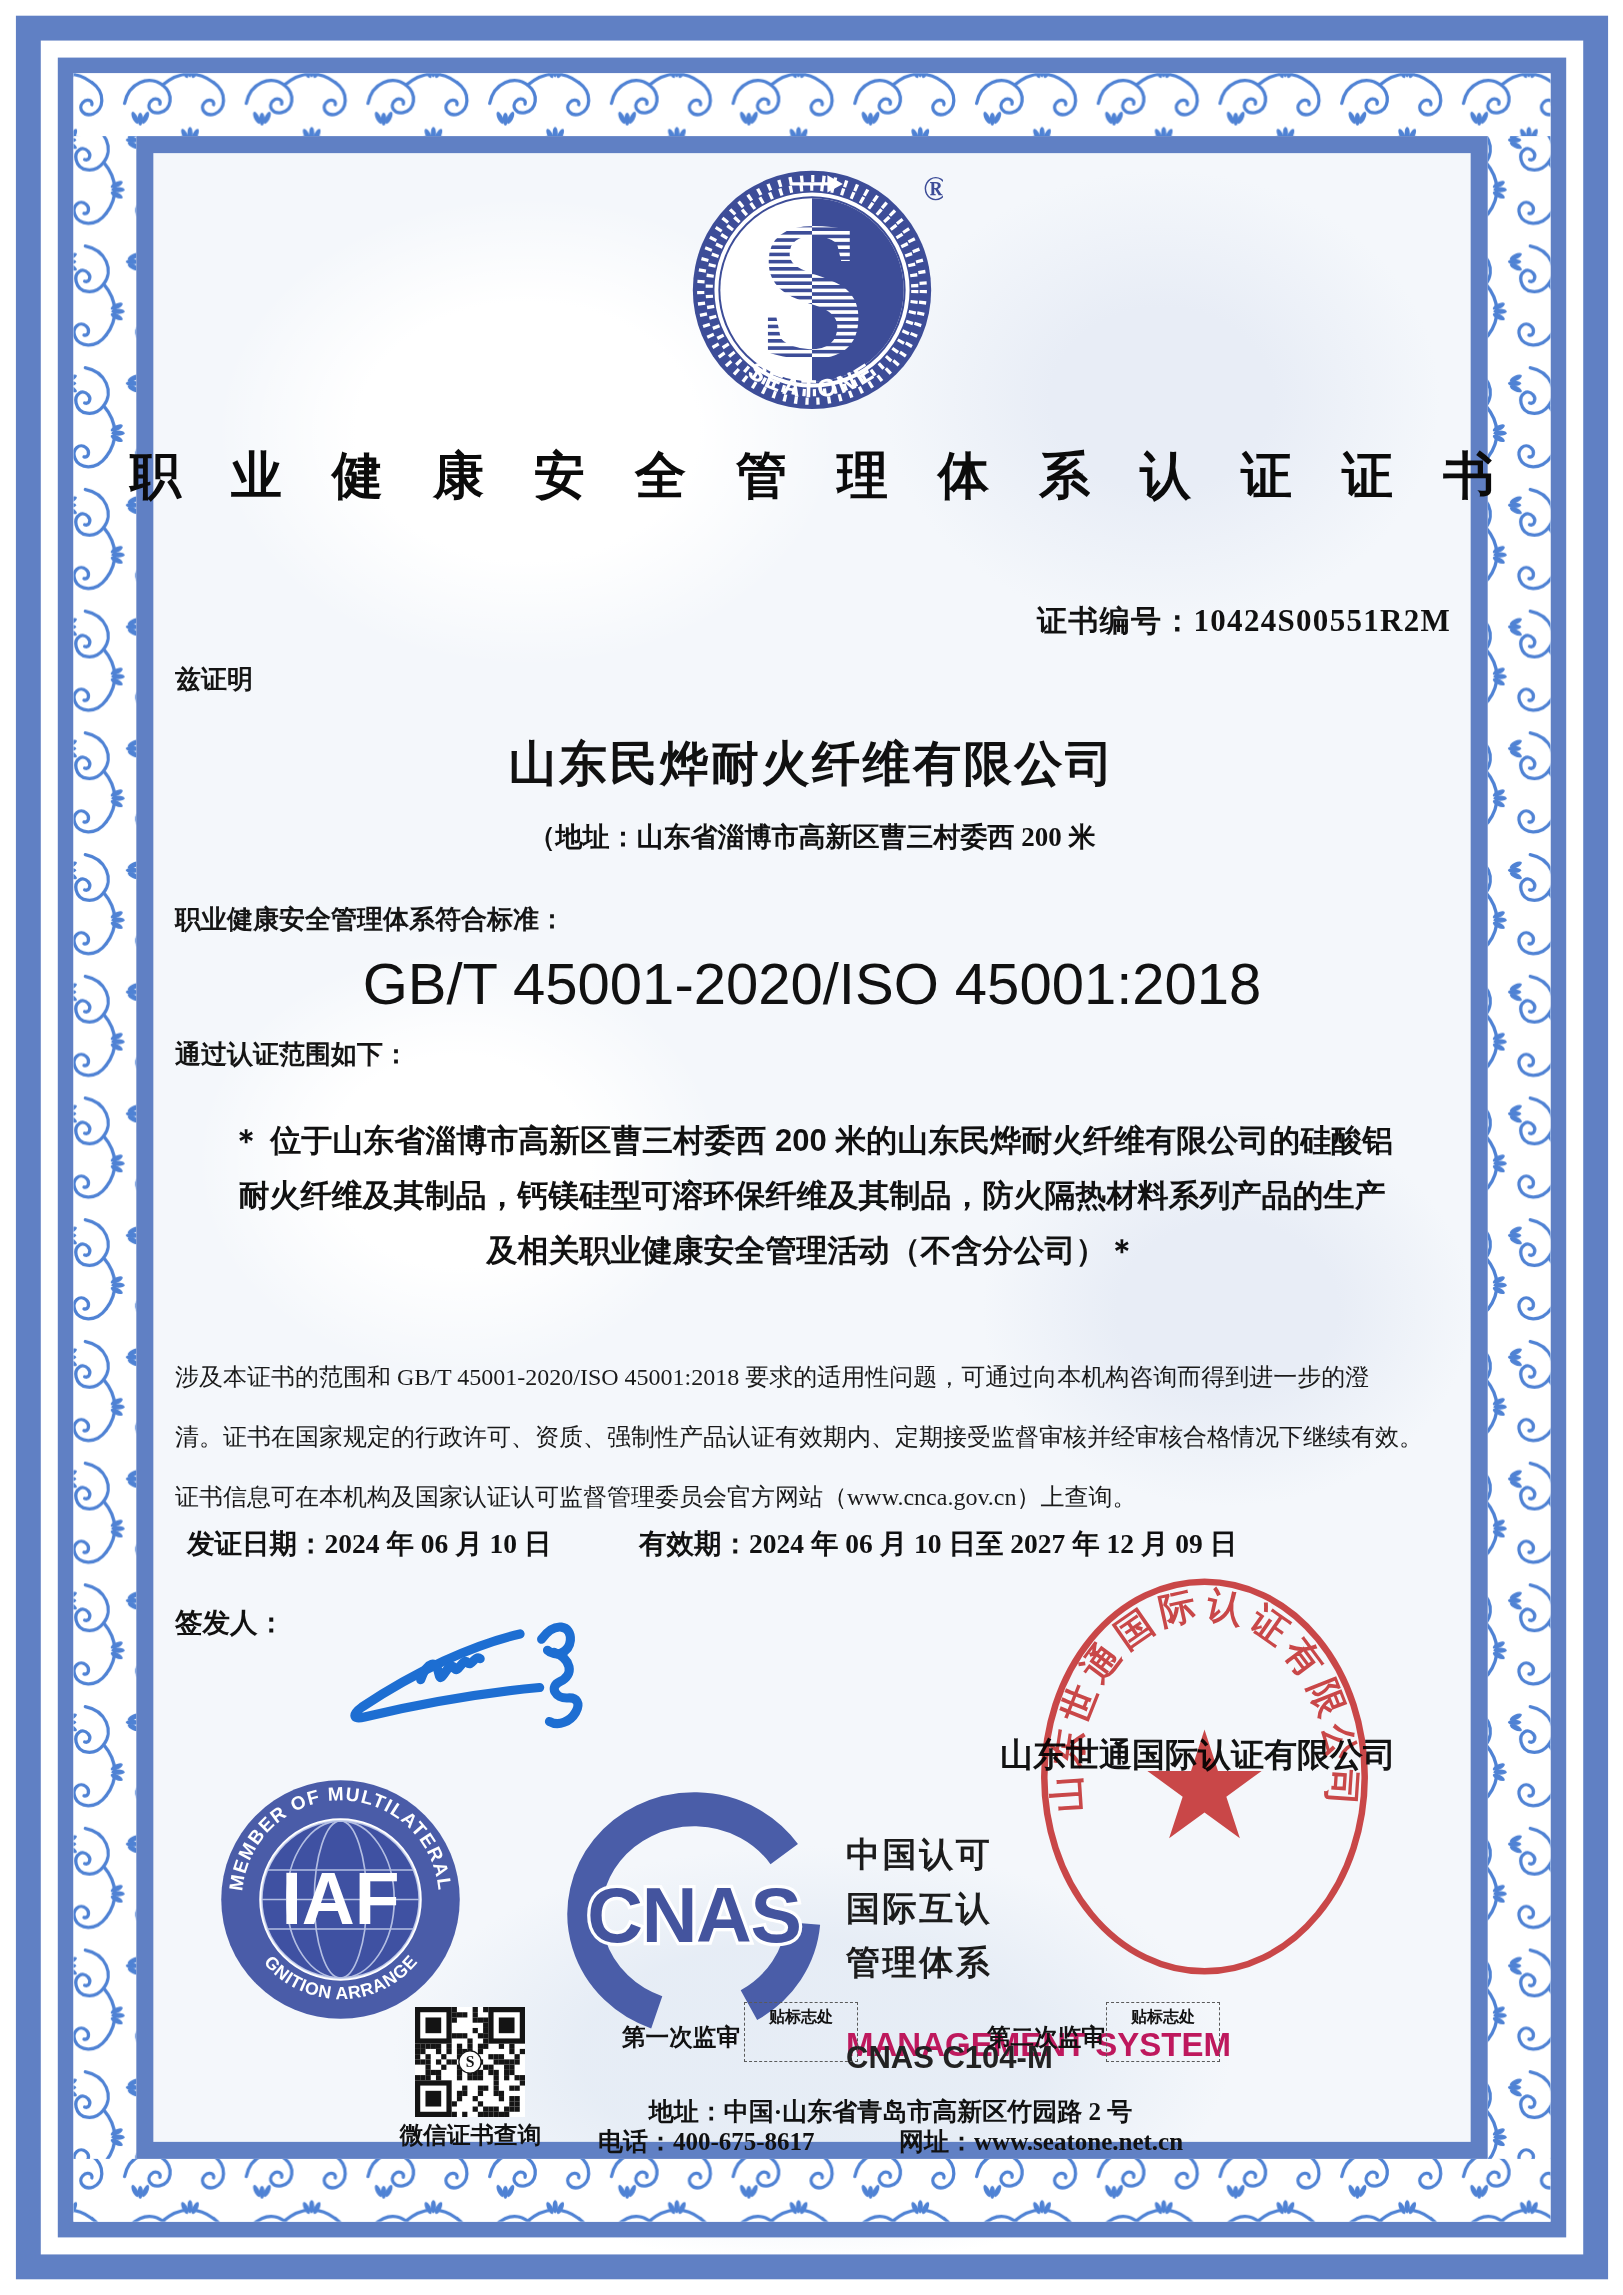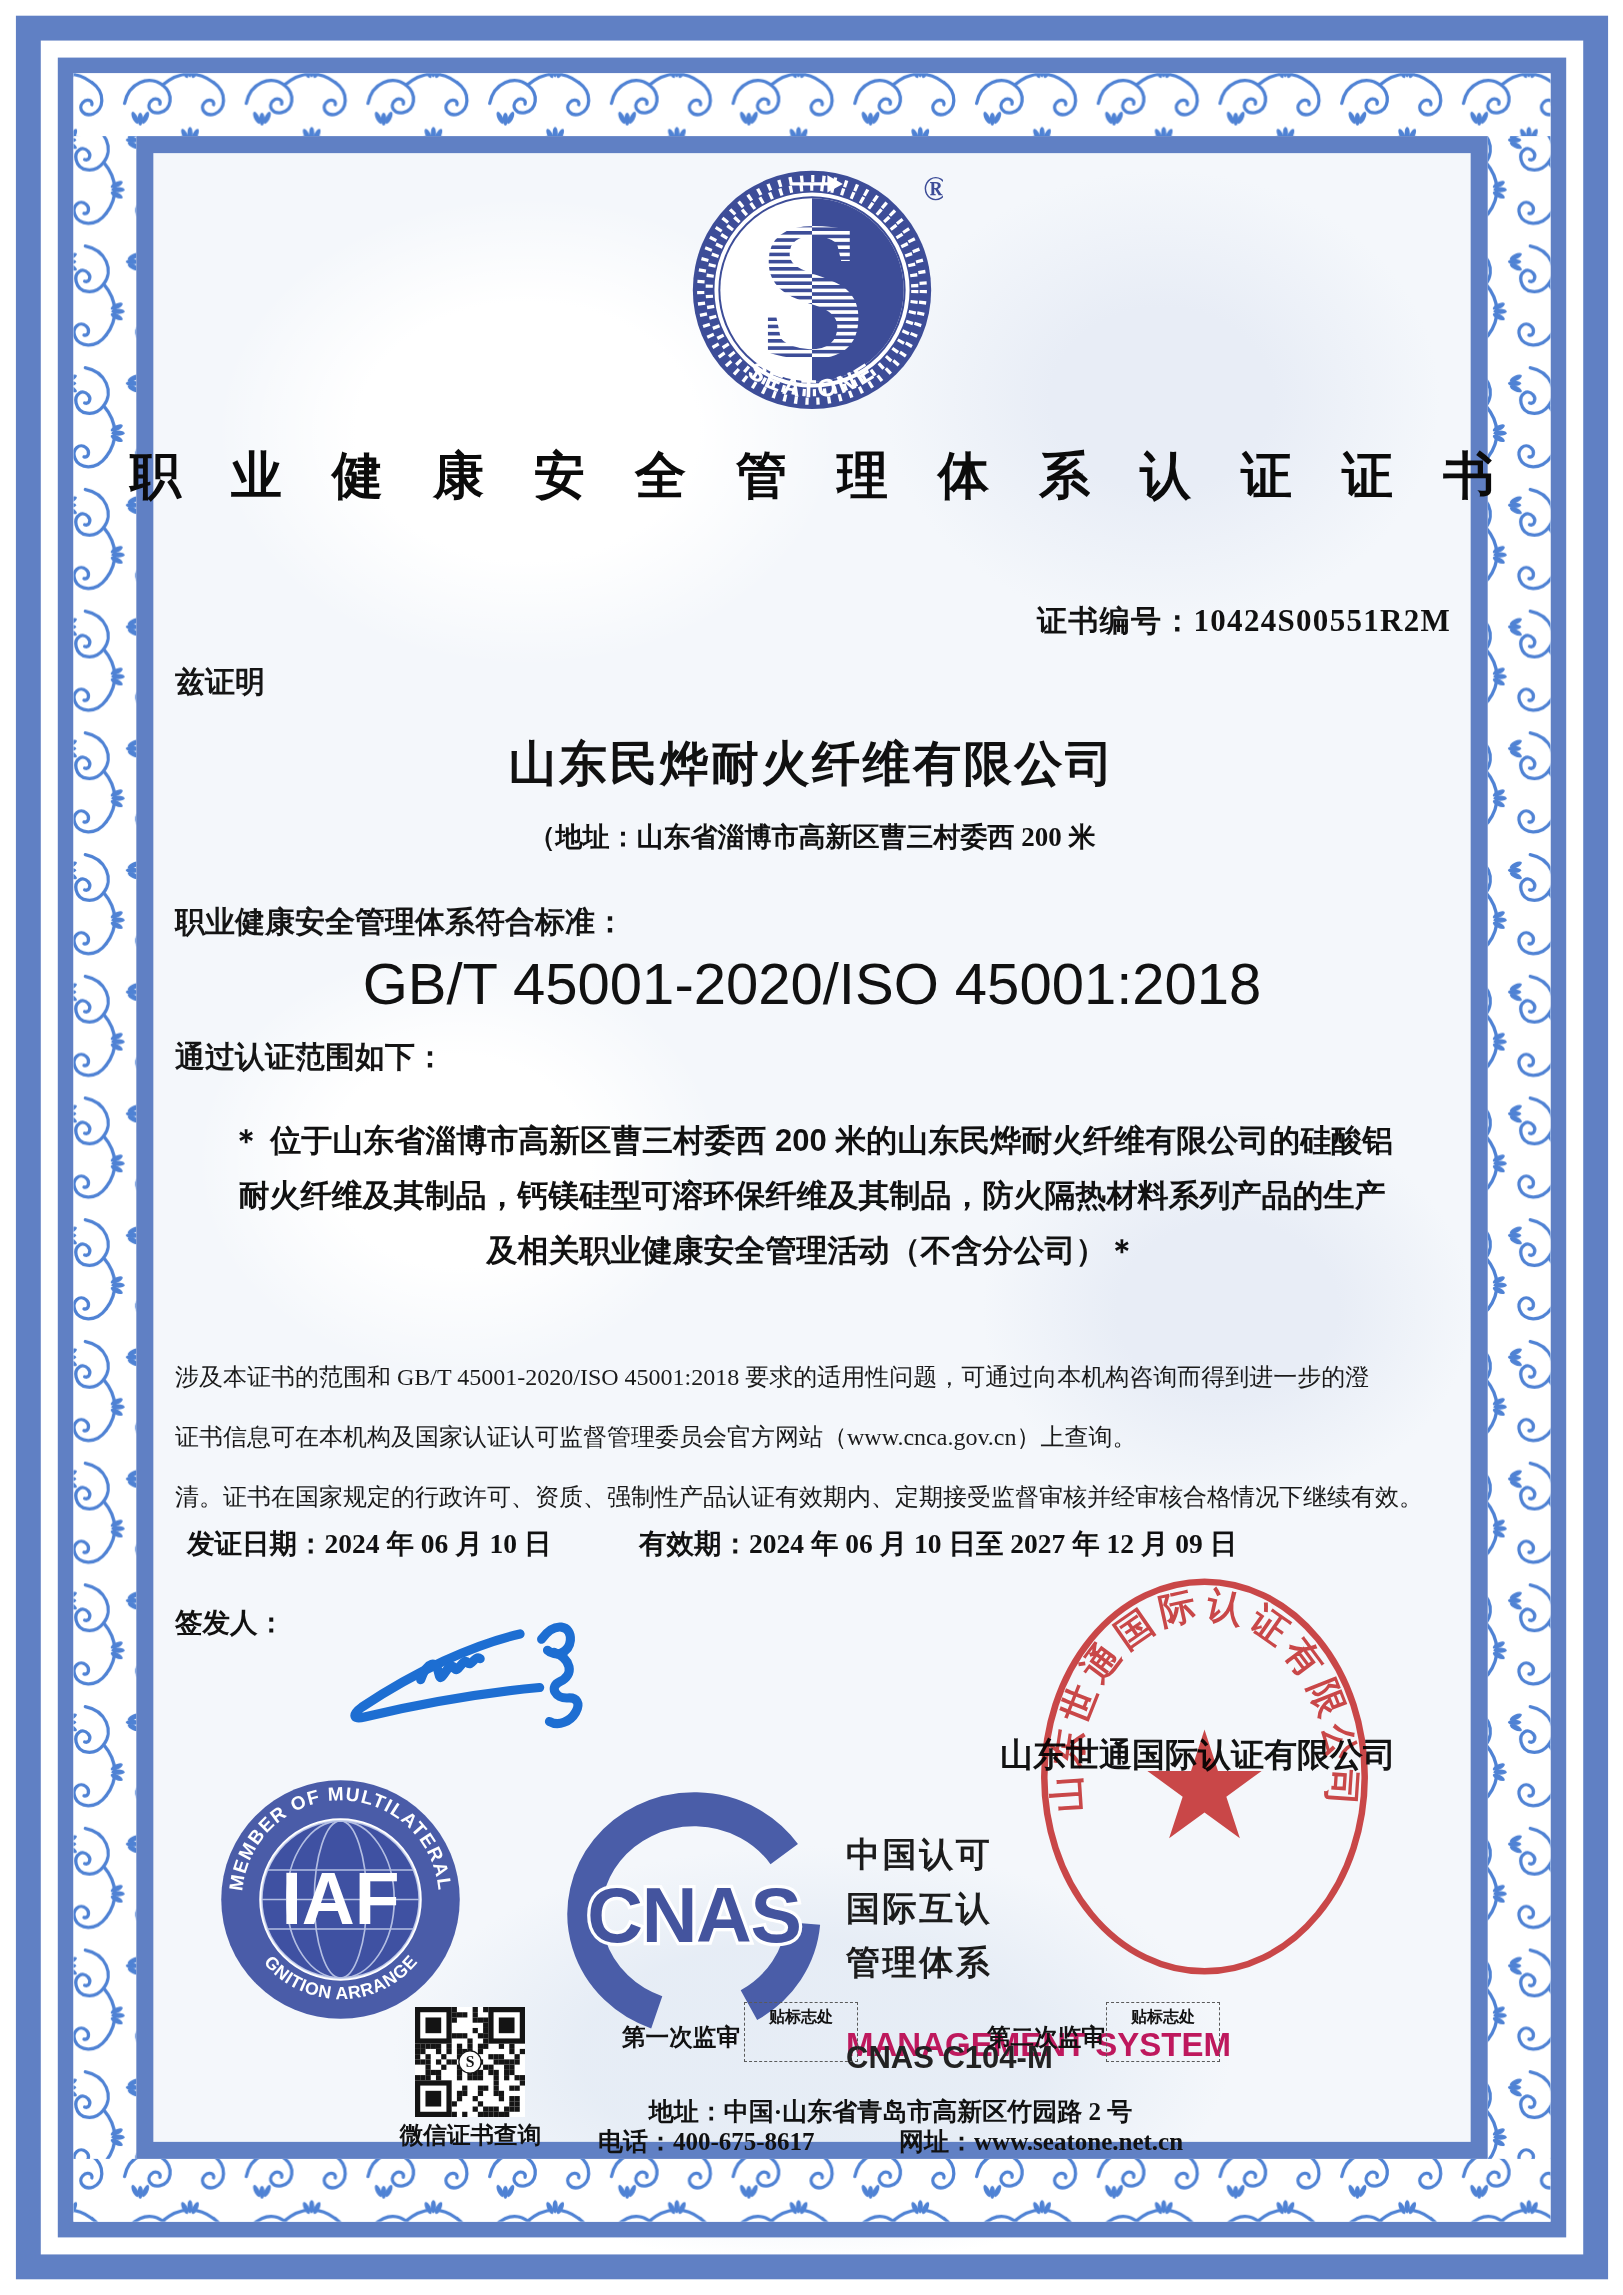--- a/index.html
+++ b/index.html
@@ -5,21 +5,21 @@
   html,body{margin:0;padding:0;background:#d8d8d8;}
   .page{position:relative;width:1624px;height:2295px;background:#ffffff;overflow:hidden;
         font-family:"Liberation Serif","DejaVu Serif",serif;color:#111;}
   .paper{position:absolute;inset:153px;background:#f4f7fb;}
   .wm{position:absolute;border-radius:50%;pointer-events:none;}
   svg{display:block;}
   .abs{position:absolute;}
   .center-row{position:absolute;left:153px;right:153px;display:flex;justify-content:center;}
   .title{font-size:51px;font-weight:700;letter-spacing:50px;margin-right:-50px;white-space:nowrap;color:#0b0b0b;}
   .certno{position:absolute;left:1037px;top:601px;font-size:30px;font-weight:700;letter-spacing:1.3px;}
-  .label{position:absolute;left:175px;font-size:30px;font-weight:600;color:#151515;white-space:nowrap;text-align:center;}
+  .label{position:absolute;left:175px;font-size:26px;font-weight:600;color:#151515;white-space:nowrap;text-align:center;}
   .company{font-size:48px;font-weight:700;letter-spacing:2.6px;white-space:nowrap;}
   .addr{font-size:27px;font-weight:700;white-space:nowrap;}
   .stdval{font-family:"Liberation Sans","DejaVu Sans",sans-serif;font-size:58px;font-weight:400;white-space:nowrap;}
   .scopeline{font-family:"Liberation Sans","DejaVu Sans",sans-serif;font-size:31px;font-weight:700;
              line-height:55px;text-align:center;white-space:nowrap;}
   .noteblock{position:absolute;left:175px;top:1347px;width:1283px;}
   .noteline{font-size:24px;font-weight:500;line-height:60px;white-space:nowrap;color:#1a1a1a;}
   .dateline{position:absolute;top:1526px;font-size:27.5px;font-weight:600;white-space:nowrap;margin-left:12px;}
   .issuer{position:absolute;left:982px;top:1733px;width:432px;text-align:center;
           font-size:33px;font-weight:700;color:#121212;white-space:nowrap;}
@@ -147,22 +147,22 @@
 
   <div class="label" style="top:1037px;">通过认证范围如下：</div>
   <div class="abs" style="left:153px;right:153px;top:1113px;text-align:center;">
     <div class="scopeline">＊ 位于山东省淄博市高新区曹三村委西 200 米的山东民烨耐火纤维有限公司的硅酸铝</div>
     <div class="scopeline">耐火纤维及其制品，钙镁硅型可溶环保纤维及其制品，防火隔热材料系列产品的生产</div>
     <div class="scopeline">及相关职业健康安全管理活动（不含分公司）＊</div>
   </div>
 
   <div class="noteblock">
     <div class="noteline">涉及本证书的范围和 GB/T 45001-2020/ISO 45001:2018 要求的适用性问题，可通过向本机构咨询而得到进一步的澄</div>
+    <div class="noteline">清。证书在国家规定的行政许可、资质、强制性产品认证有效期内、定期接受监督审核并经审核合格情况下继续有效。</div>
     <div class="noteline">证书信息可在本机构及国家认证认可监督管理委员会官方网站（www.cnca.gov.cn）上查询。</div>
-    <div class="noteline">清。证书在国家规定的行政许可、资质、强制性产品认证有效期内、定期接受监督审核并经审核合格情况下继续有效。</div>
   </div>
 
   <div class="dateline" style="left:175px;">
     <span>发证日期：</span><span>2024 年 06 月 10 日</span>
   </div>
   <div class="dateline" style="left:627px;">
     <span>有效期：</span><span>2024 年 06 月 10 日至 2027 年 12 月 09 日</span>
   </div>
 
   <div class="sig-label">签发人：</div>

